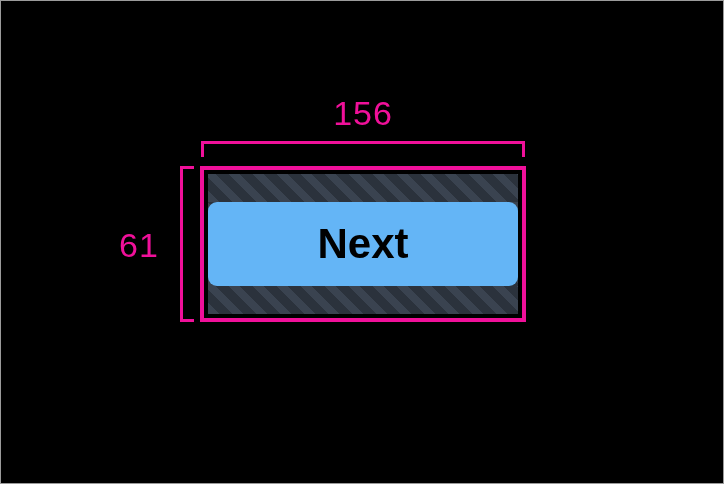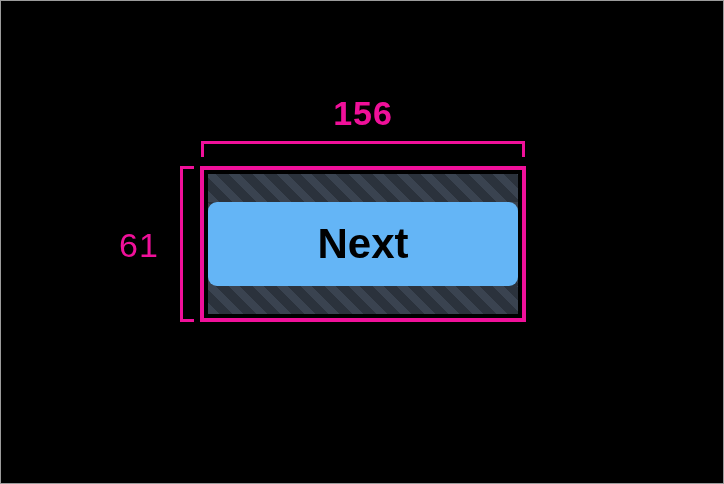--- a/index.html
+++ b/index.html
@@ -32,21 +32,20 @@
     line-height: 1;
     letter-spacing: 1px;
     white-space: nowrap;
     user-select: none;
   }
   #width-label {
     left: 0;
     top: 95px;
     width: 724px;
     text-align: center;
-    font-weight: bold;
     
   }
   #height-label {
     left: 118px;
     top: 227px;
   }
 
   
   
   #width-bracket {

